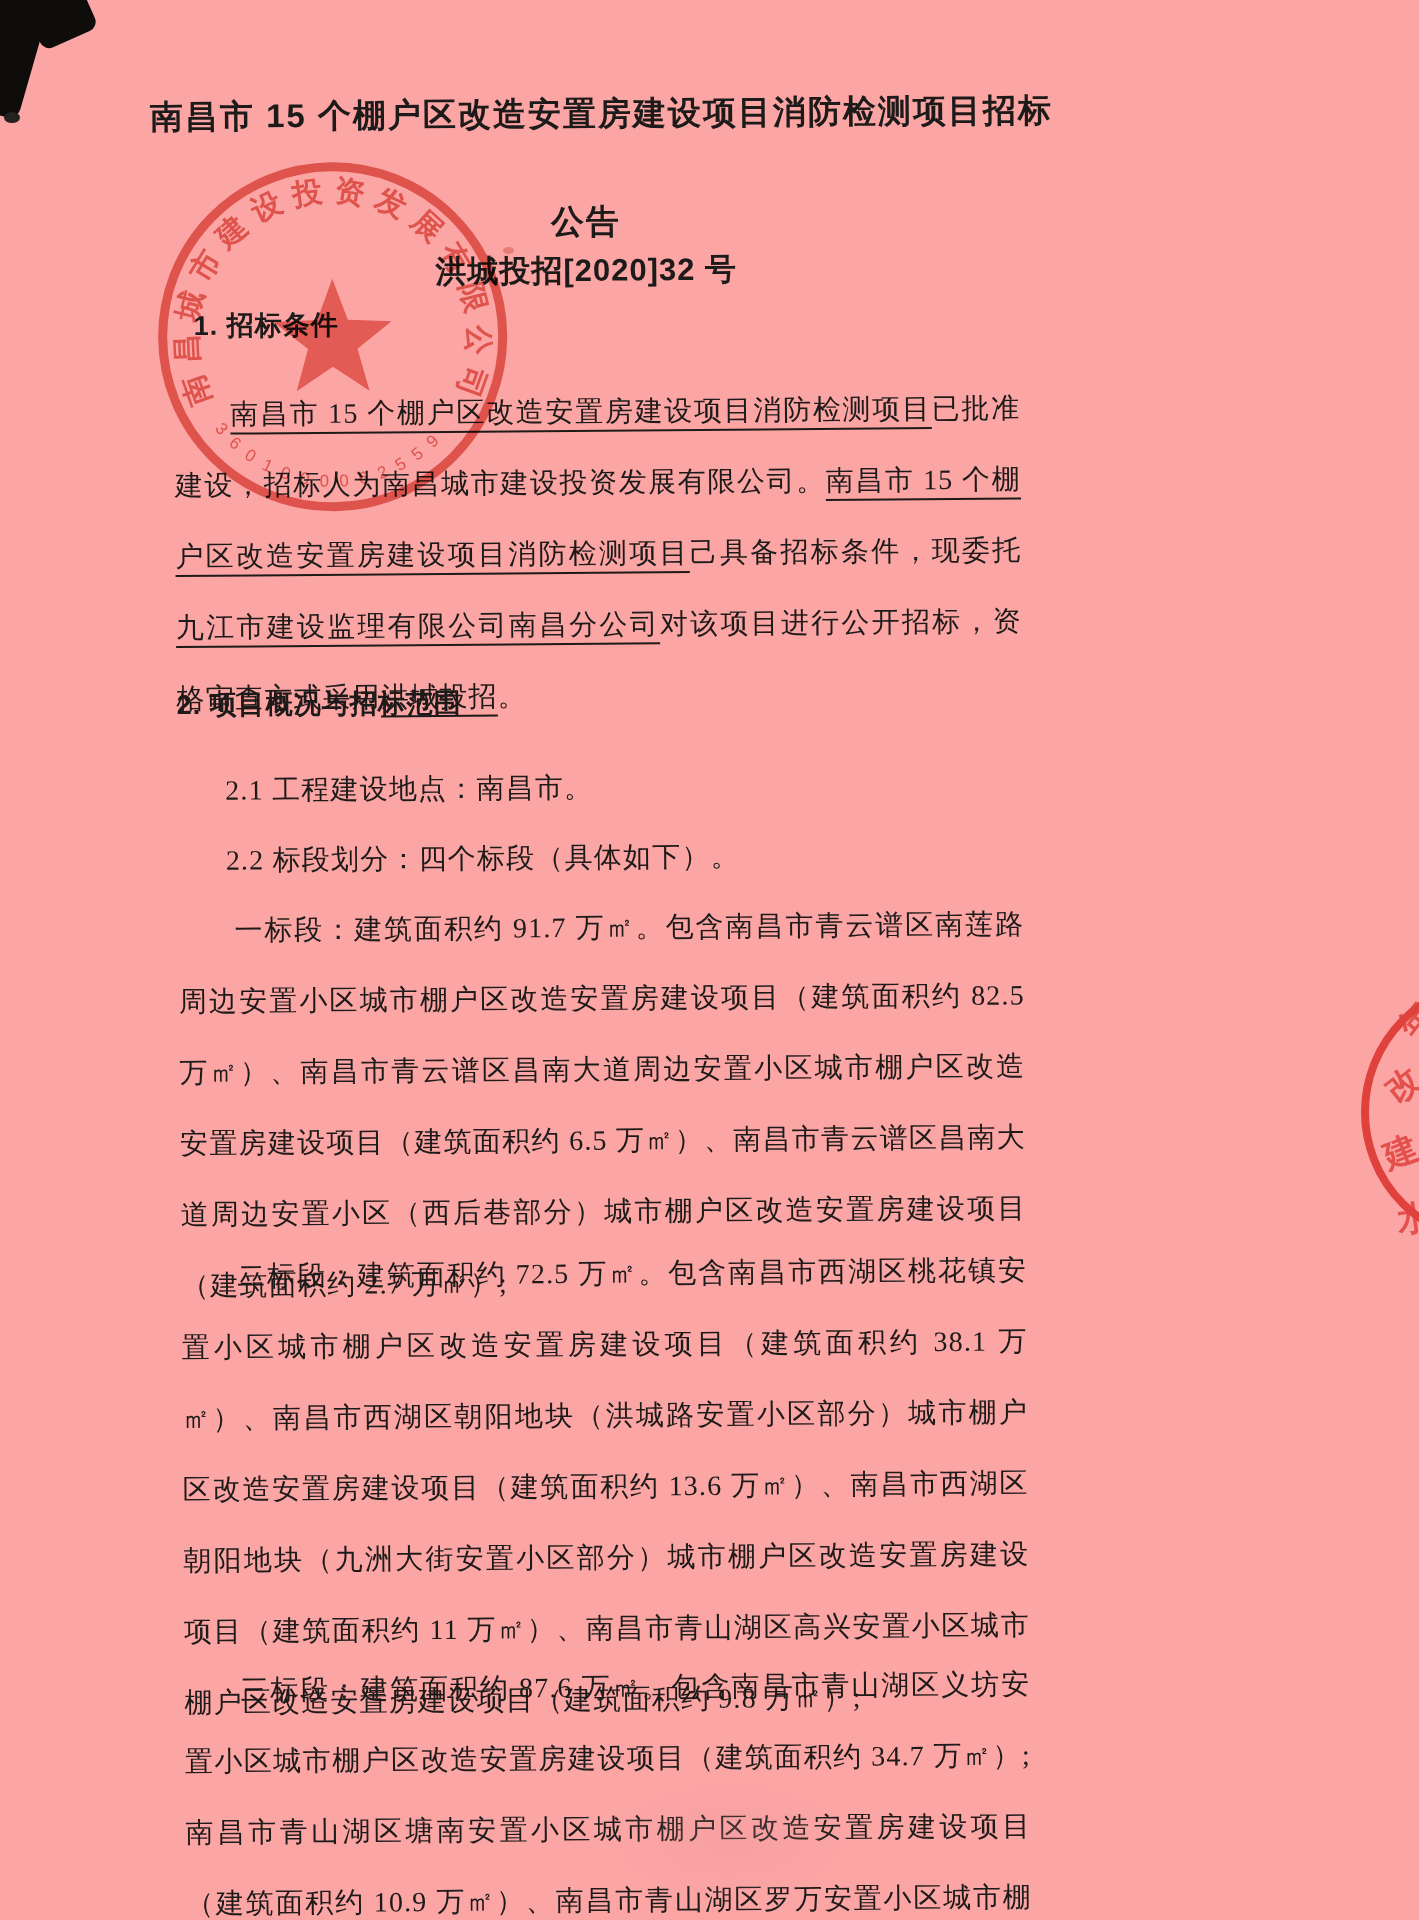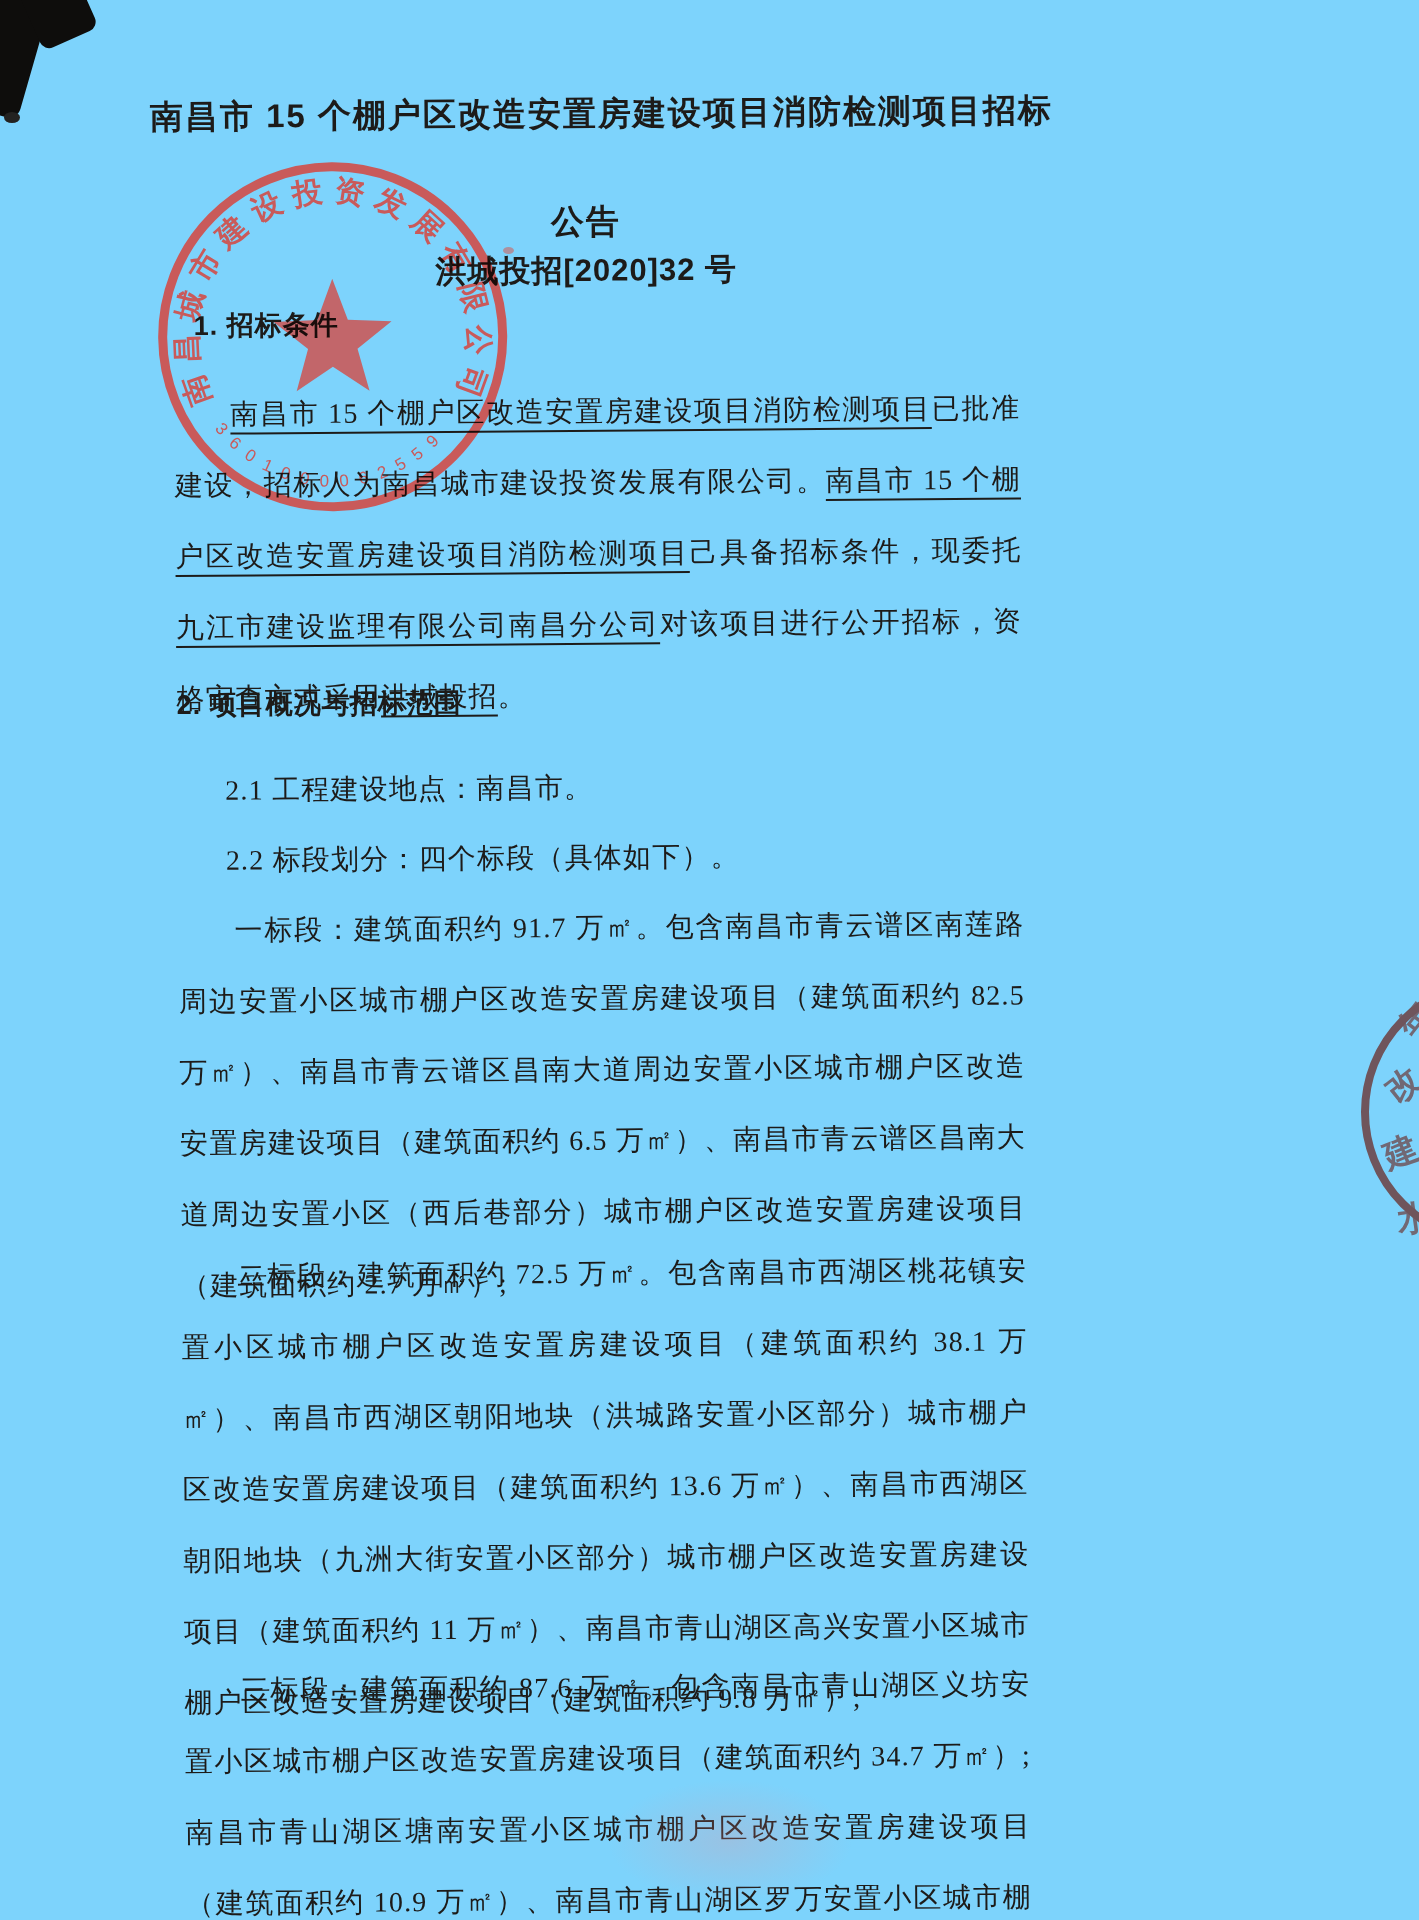--- a/index.html
+++ b/index.html
@@ -1,18 +1,18 @@
 <!DOCTYPE html>
 <html><head>
 <meta charset="utf-8">
 <style>
   html,body{margin:0;padding:0;background:#e8e6e2;}
   .page{
     position:relative;width:1419px;height:1920px;margin:0 auto;
-    background:#7dd3fc;overflow:hidden;
+    background:#fca5a5;overflow:hidden;
     font-family:"Liberation Serif","DejaVu Serif",serif;
     color:#1d1b19;
   }
   .content{position:absolute;inset:0;transform:rotate(-0.45deg);transform-origin:560px 120px;}
   .doc-title{
     position:absolute;left:150px;width:870px;text-align:center;
     font-family:"Liberation Sans","DejaVu Sans",sans-serif;
     font-weight:bold;font-size:33px;letter-spacing:2px;white-space:nowrap;
   }
   .t1{top:92px;}

